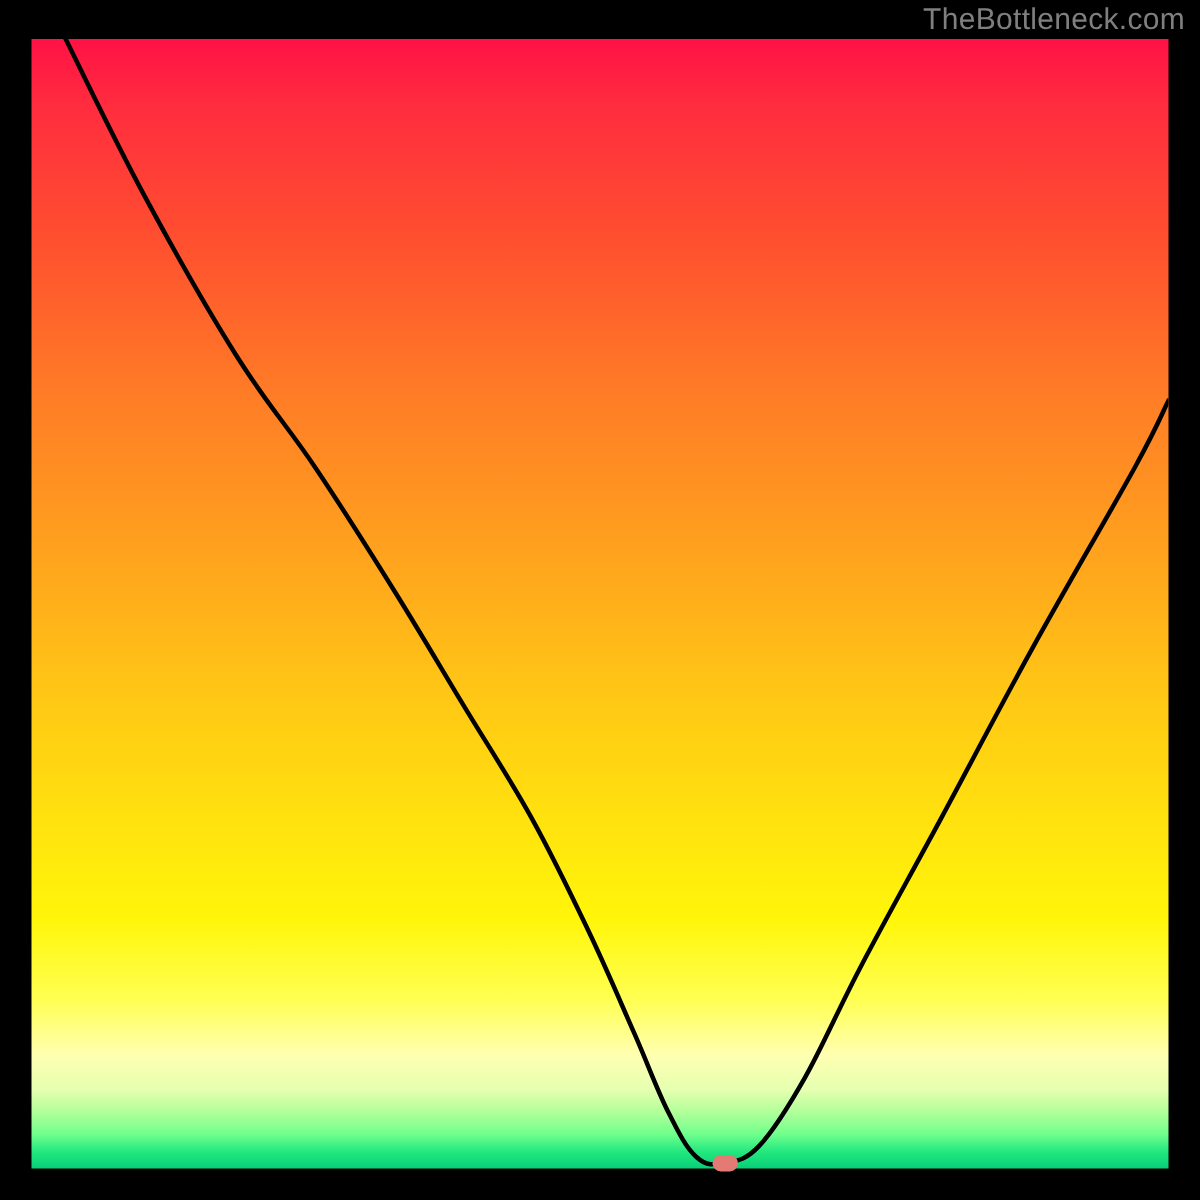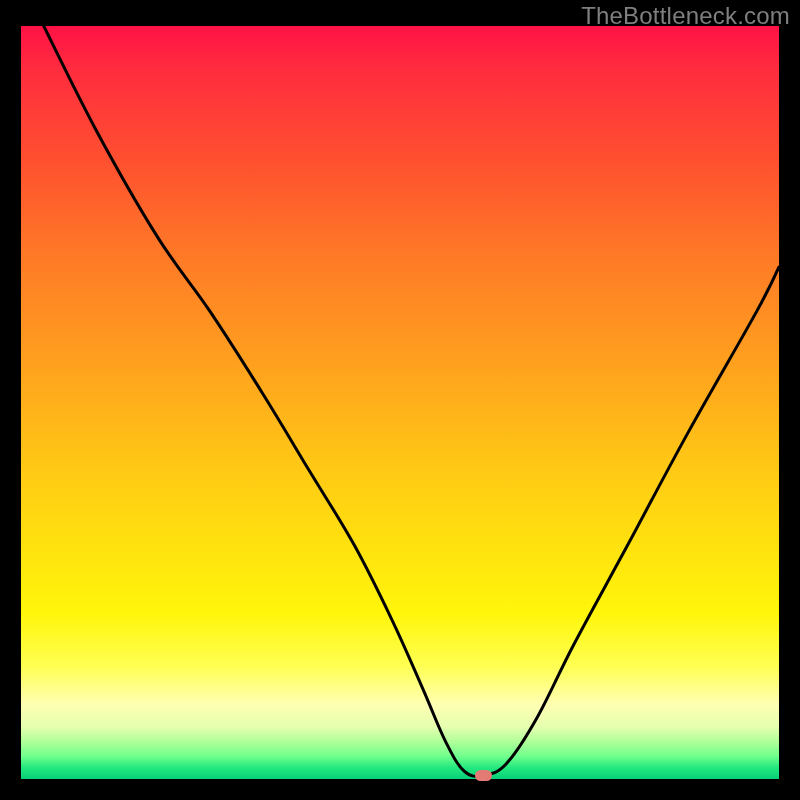--- a/index.html
+++ b/index.html
@@ -17,21 +17,21 @@
     width: 800px;
     height: 800px;
     background: #000;
   }
   .watermark {
     position: absolute;
     top: 2px;
     right: 10px;
     color: #7f7f7f;
     font-family: Arial, Helvetica, sans-serif;
-    font-size: 24px;
+    font-size: 20px;
     font-weight: 500;
     letter-spacing: 0.2px;
   }
   .plot-area {
     position: absolute;
     left: 21px;
     top: 26px;
     width: 758px;
     height: 753px;
   }

